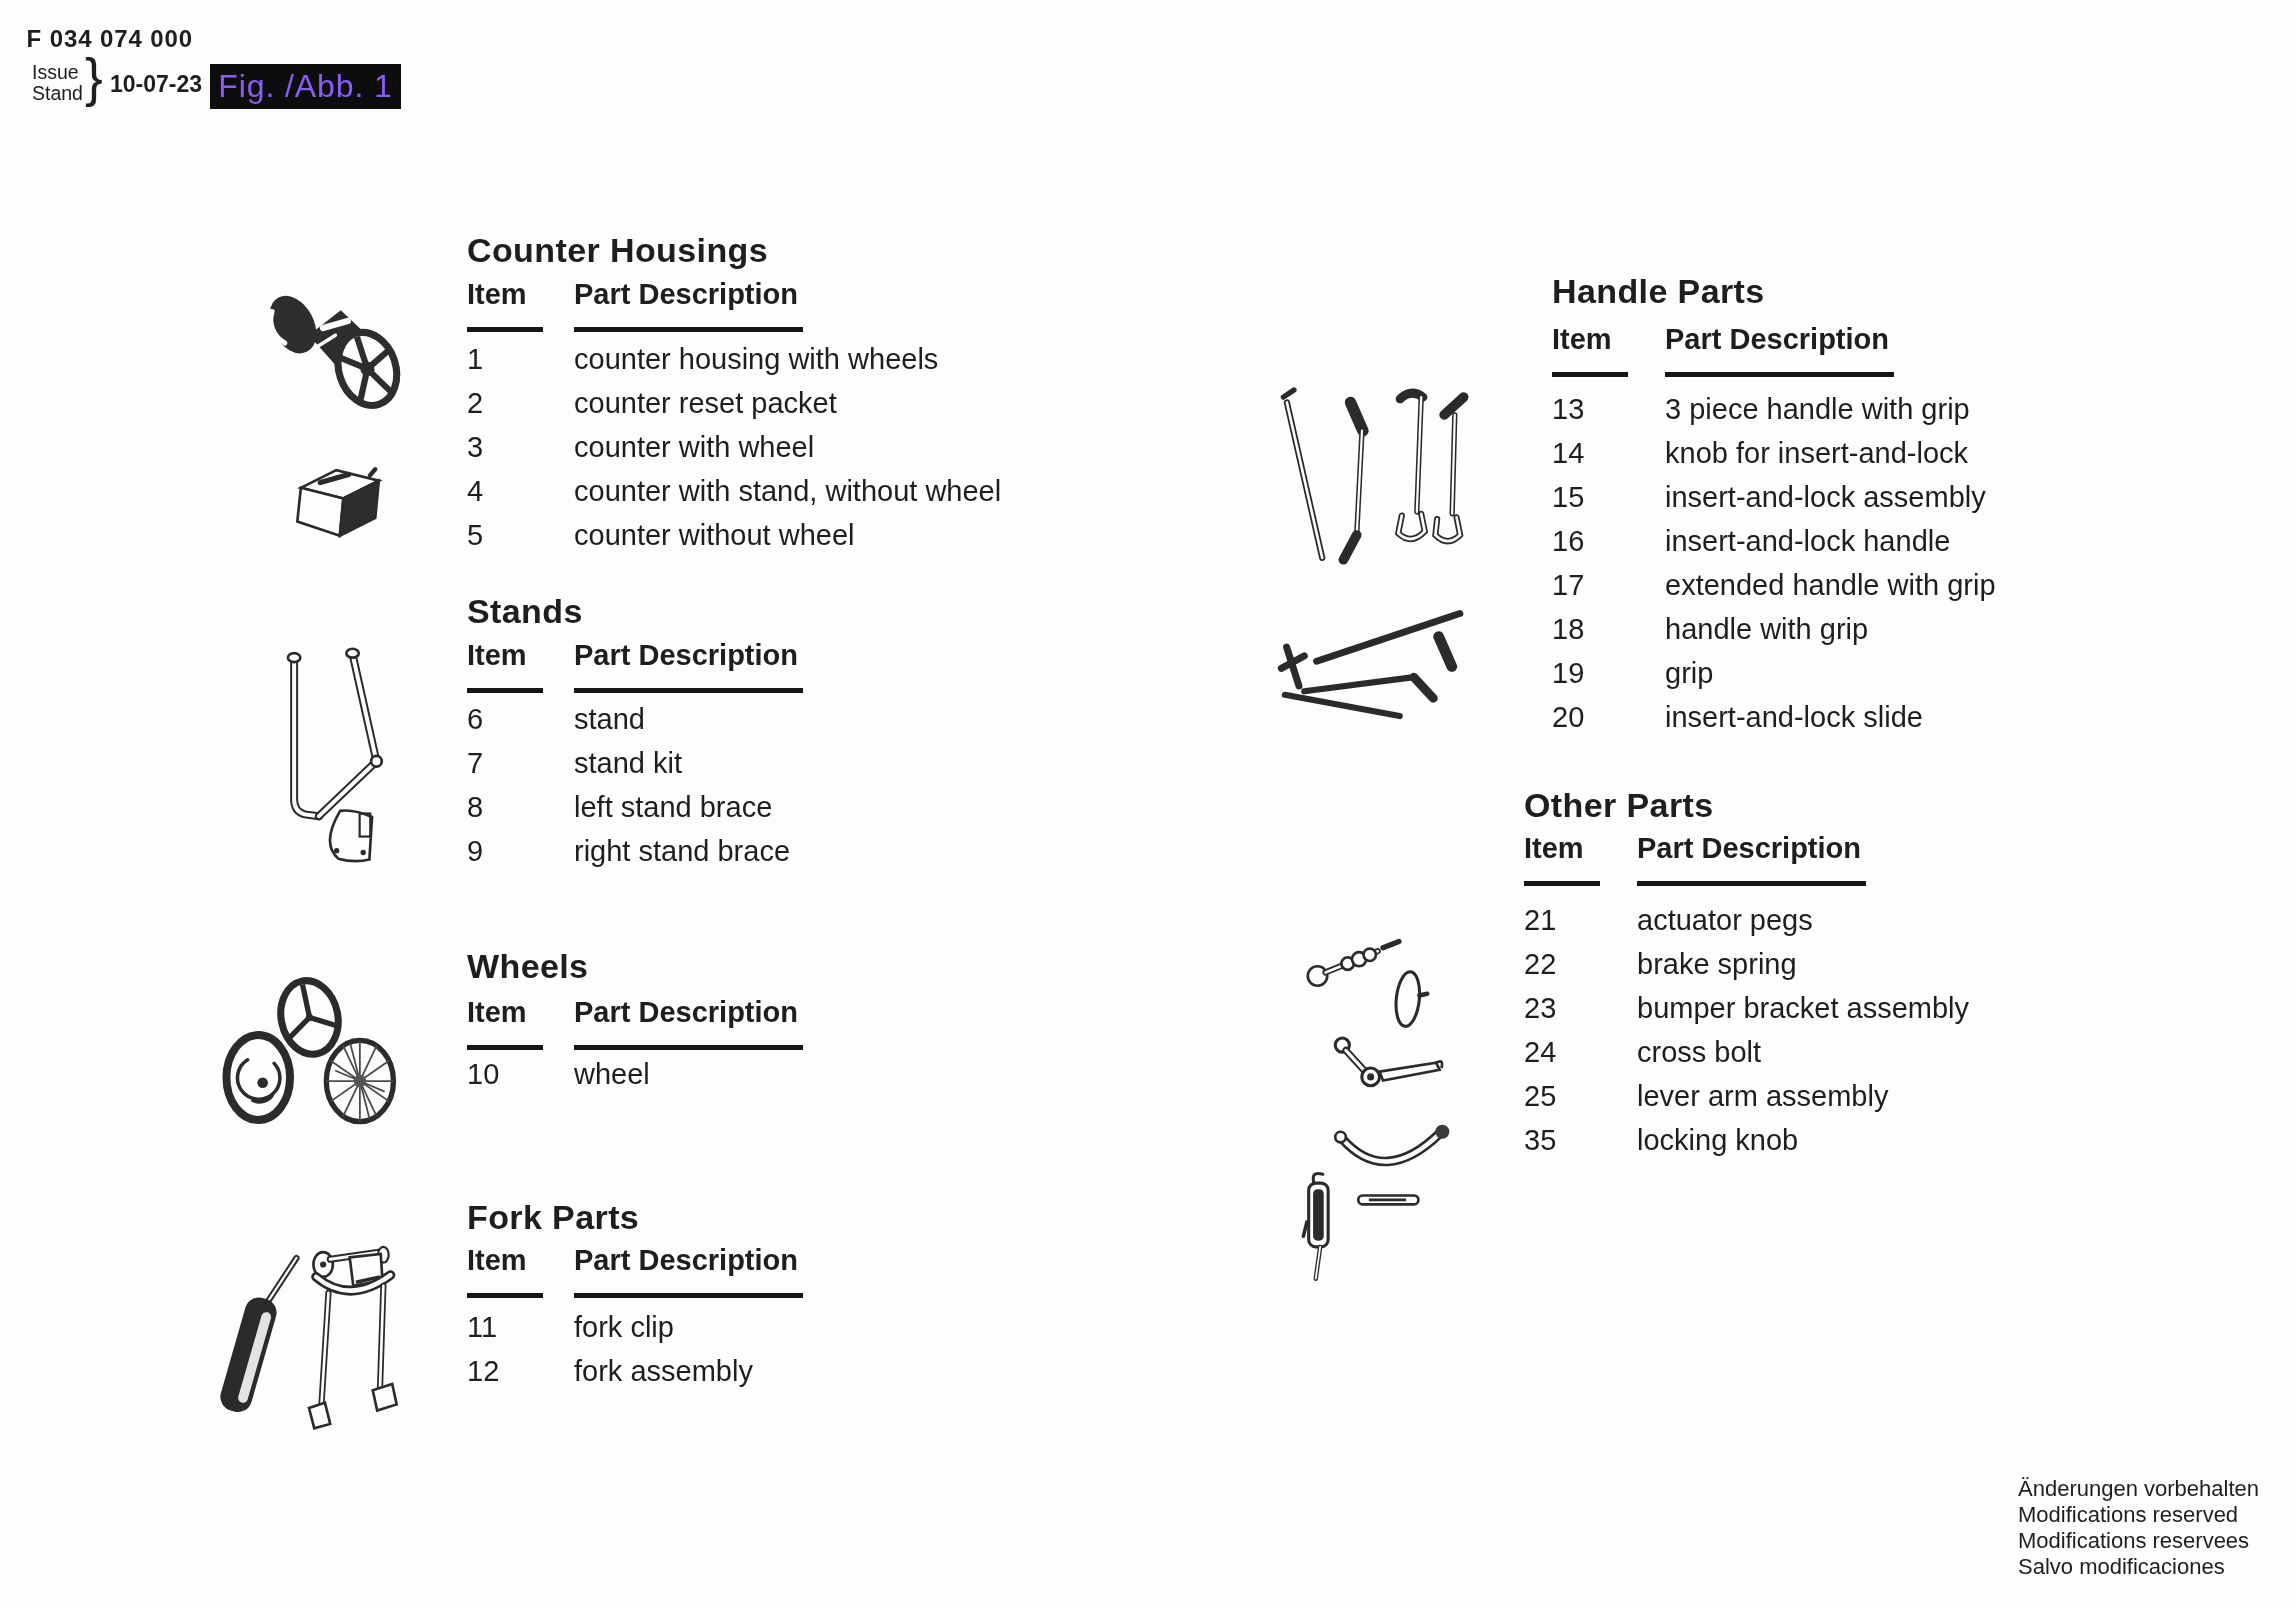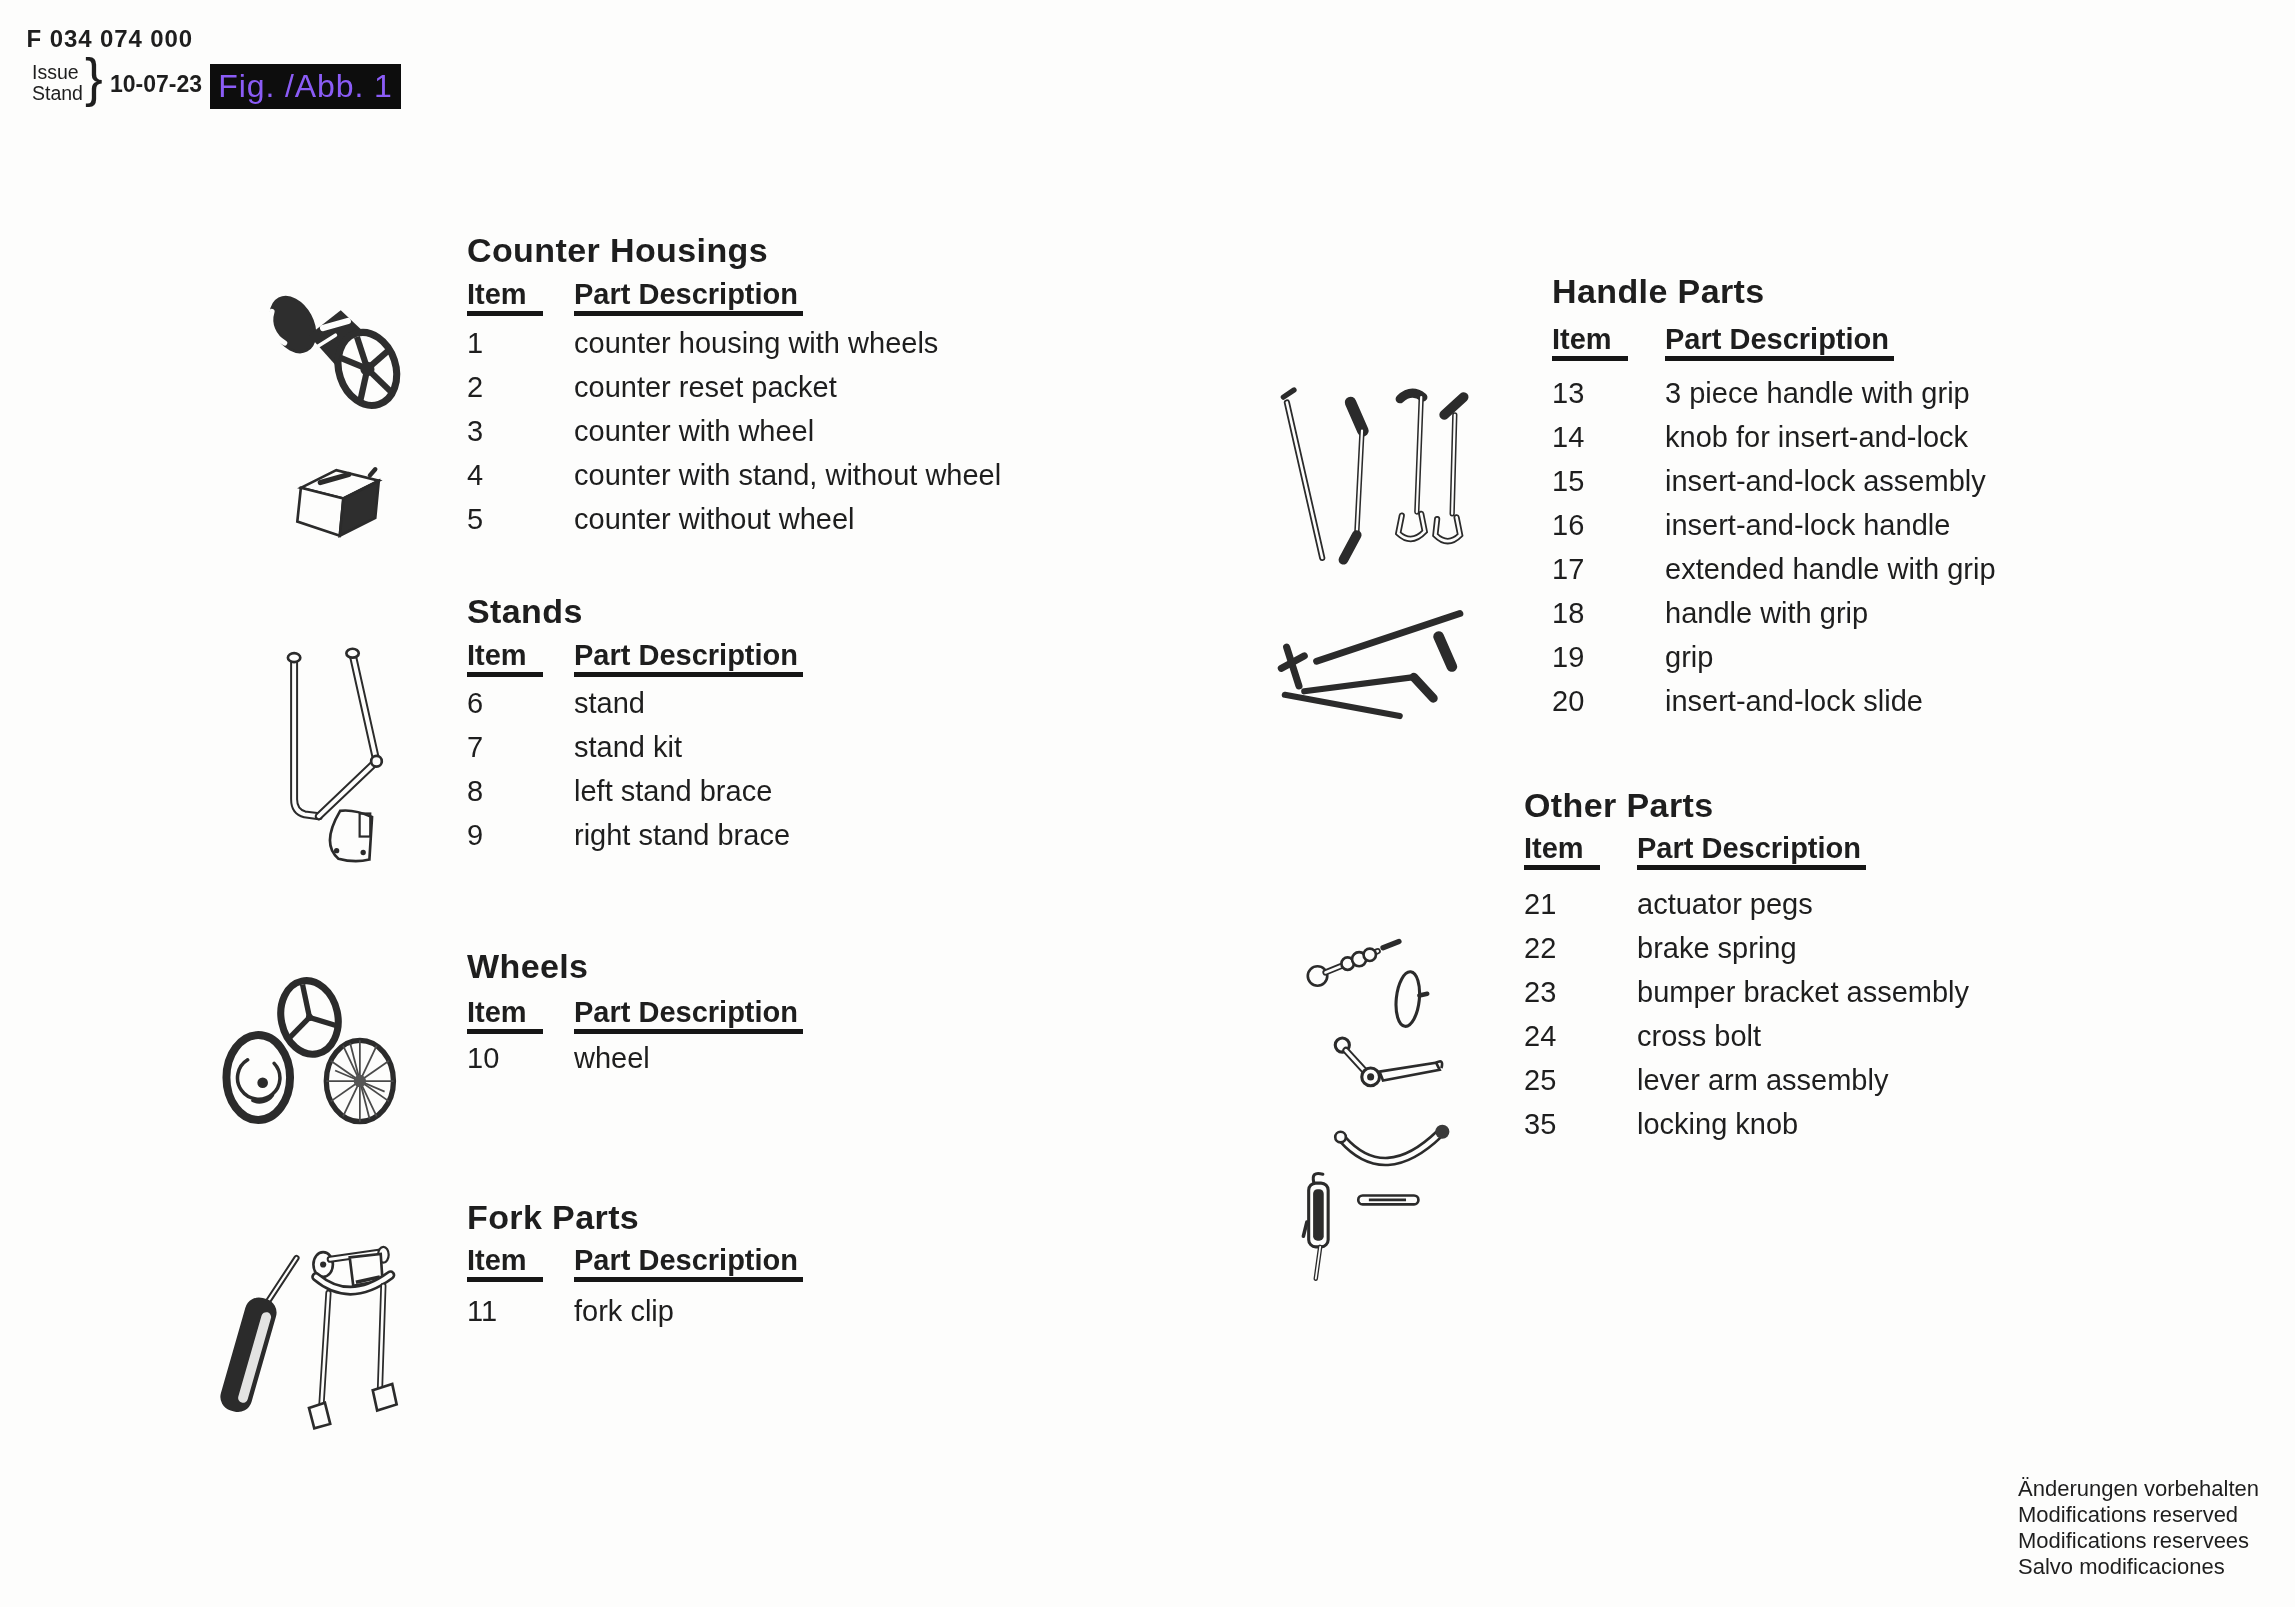--- a/index.html
+++ b/index.html
@@ -23,21 +23,21 @@
     display:flex;align-items:center;justify-content:center;letter-spacing:0.9px;
   }
   
   .section{position:absolute;}
   .s-title{font-size:34px;line-height:34px;font-weight:bold;letter-spacing:0.4px;white-space:nowrap;}
   .s-head{display:flex;margin-top:var(--m1);}
   .s-head .hcell{width:var(--colw);flex:0 0 auto;}
   .s-head .hcell:last-child{width:auto;}
   .u{
     display:inline-block;font-size:29px;line-height:29px;font-weight:bold;
-    border-bottom:5.3px solid #161616;padding-bottom:2px;white-space:nowrap;
+    border-bottom:5.3px solid #161616;padding-bottom:18px;white-space:nowrap;
   }
   .u-item{padding-right:16px;}
   .u-desc{padding-right:5.3px;}
   .rows{margin-top:var(--m2);}
   .row{display:flex;height:44px;}
   .row .num{width:var(--colw);flex:0 0 auto;font-size:29px;line-height:32px;}
   .row .desc{font-size:29px;line-height:32px;white-space:nowrap;}
   
   .footer{position:absolute;left:2018px;top:1476px;font-size:22px;line-height:26px;}
   .footer div{white-space:nowrap;}
@@ -132,20 +132,24 @@
   <div class="section" style="left:467px;top:1200px;--m1:12.4px;--m2:12.4px;--colw:107px;">
     <div class="s-title">Fork Parts</div>
     <div class="s-head">
       <div class="hcell"><span class="u u-item">Item</span></div>
       <div class="hcell"><span class="u u-desc">Part Description</span></div>
     </div>
     <div class="rows">
       <div class="row">
           <span class="num">11</span>
           <span class="desc">fork clip</span>
+        </div>
+      <div class="row">
+          <span class="num">12</span>
+          <span class="desc">fork assembly</span>
         </div>
     </div>
   </div>
 
   <div class="section" style="left:1552px;top:274px;--m1:17px;--m2:16px;--colw:113px;">
     <div class="s-title">Handle Parts</div>
     <div class="s-head">
       <div class="hcell"><span class="u u-item">Item</span></div>
       <div class="hcell"><span class="u u-desc">Part Description</span></div>
     </div>

